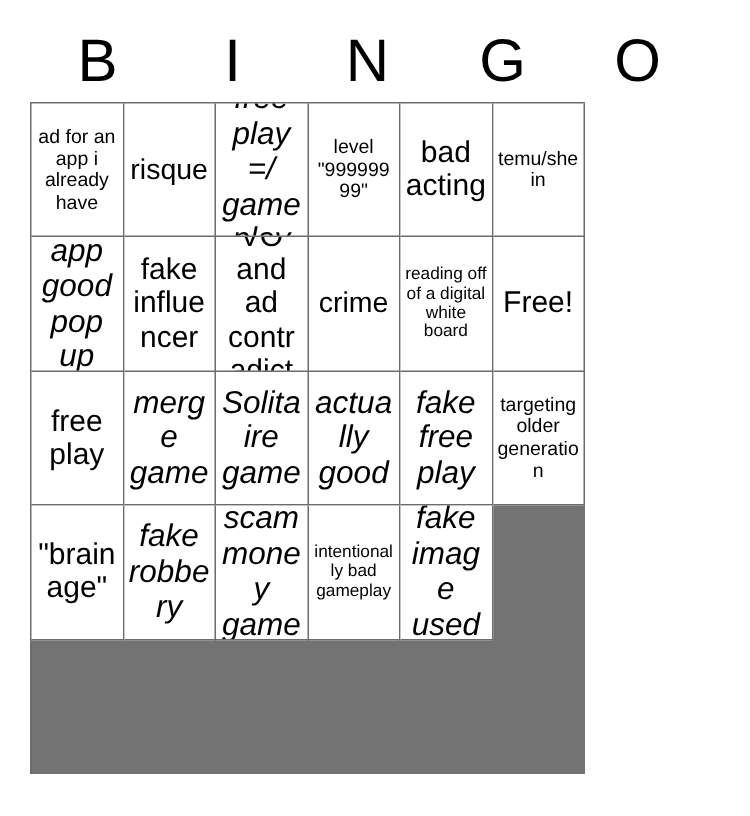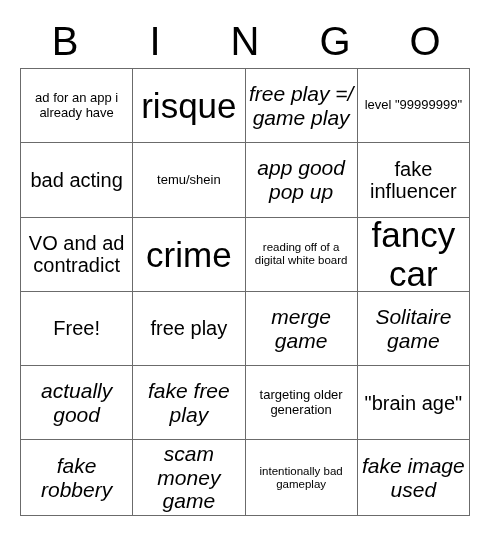--- a/index.html
+++ b/index.html
@@ -36,27 +36,27 @@
     font-size: 40px;
     line-height: 1;
     font-weight: 400;
     color: #000000;
     letter-spacing: 0px;
   }
   .grid {
     position: absolute;
     left: 20px;
     top: 68px;
-    width: 450px;
+    width: 370px;
     height: 448px;
     border-top: 1px solid #6b6b6b;
     border-left: 1px solid #6b6b6b;
     box-sizing: border-box;
     display: grid;
-    grid-template-columns: repeat(4, 1fr);
+    grid-template-columns: repeat(6, 1fr);
     grid-template-rows: repeat(5, 1fr);
     background: #737373;
   }
   .cell {
     border-right: 1px solid #6b6b6b;
     border-bottom: 1px solid #6b6b6b;
     box-sizing: border-box;
     display: flex;
     align-items: center;
     justify-content: center;
@@ -66,21 +66,21 @@
     background: #ffffff;
   }
   .cell-text {
     display: block;
     width: 100%;
     line-height: 1.12;
     word-wrap: break-word;
     color: #000000;
   }
   
-  .fs-xl  .cell-text { font-size: 35px; }
+  .fs-xl  .cell-text { font-size: 19px; }
   .fs-lg  .cell-text { font-size: 20px; }
   .fs-md  .cell-text { font-size: 21px; font-style: italic; }
   .fs-sm  .cell-text { font-size: 20px; }
   .fs-xs  .cell-text { font-size: 13px; }
   .fs-xxs .cell-text { font-size: 11.5px; }
 </style>
 </head>
 <body>
 
 <div class="card">
@@ -120,23 +120,20 @@
       </div>
       <div class="cell fs-sm">
         <span class="cell-text">VO and ad contradict</span>
       </div>
       <div class="cell fs-xl">
         <span class="cell-text">crime</span>
       </div>
       <div class="cell fs-xxs">
         <span class="cell-text">reading off of a digital white board</span>
       </div>
-      <div class="cell fs-xl">
-        <span class="cell-text">fancy car</span>
-      </div>
       <div class="cell fs-lg">
         <span class="cell-text">Free!</span>
       </div>
       <div class="cell fs-lg">
         <span class="cell-text">free play</span>
       </div>
       <div class="cell fs-md">
         <span class="cell-text">merge game</span>
       </div>
       <div class="cell fs-md">

